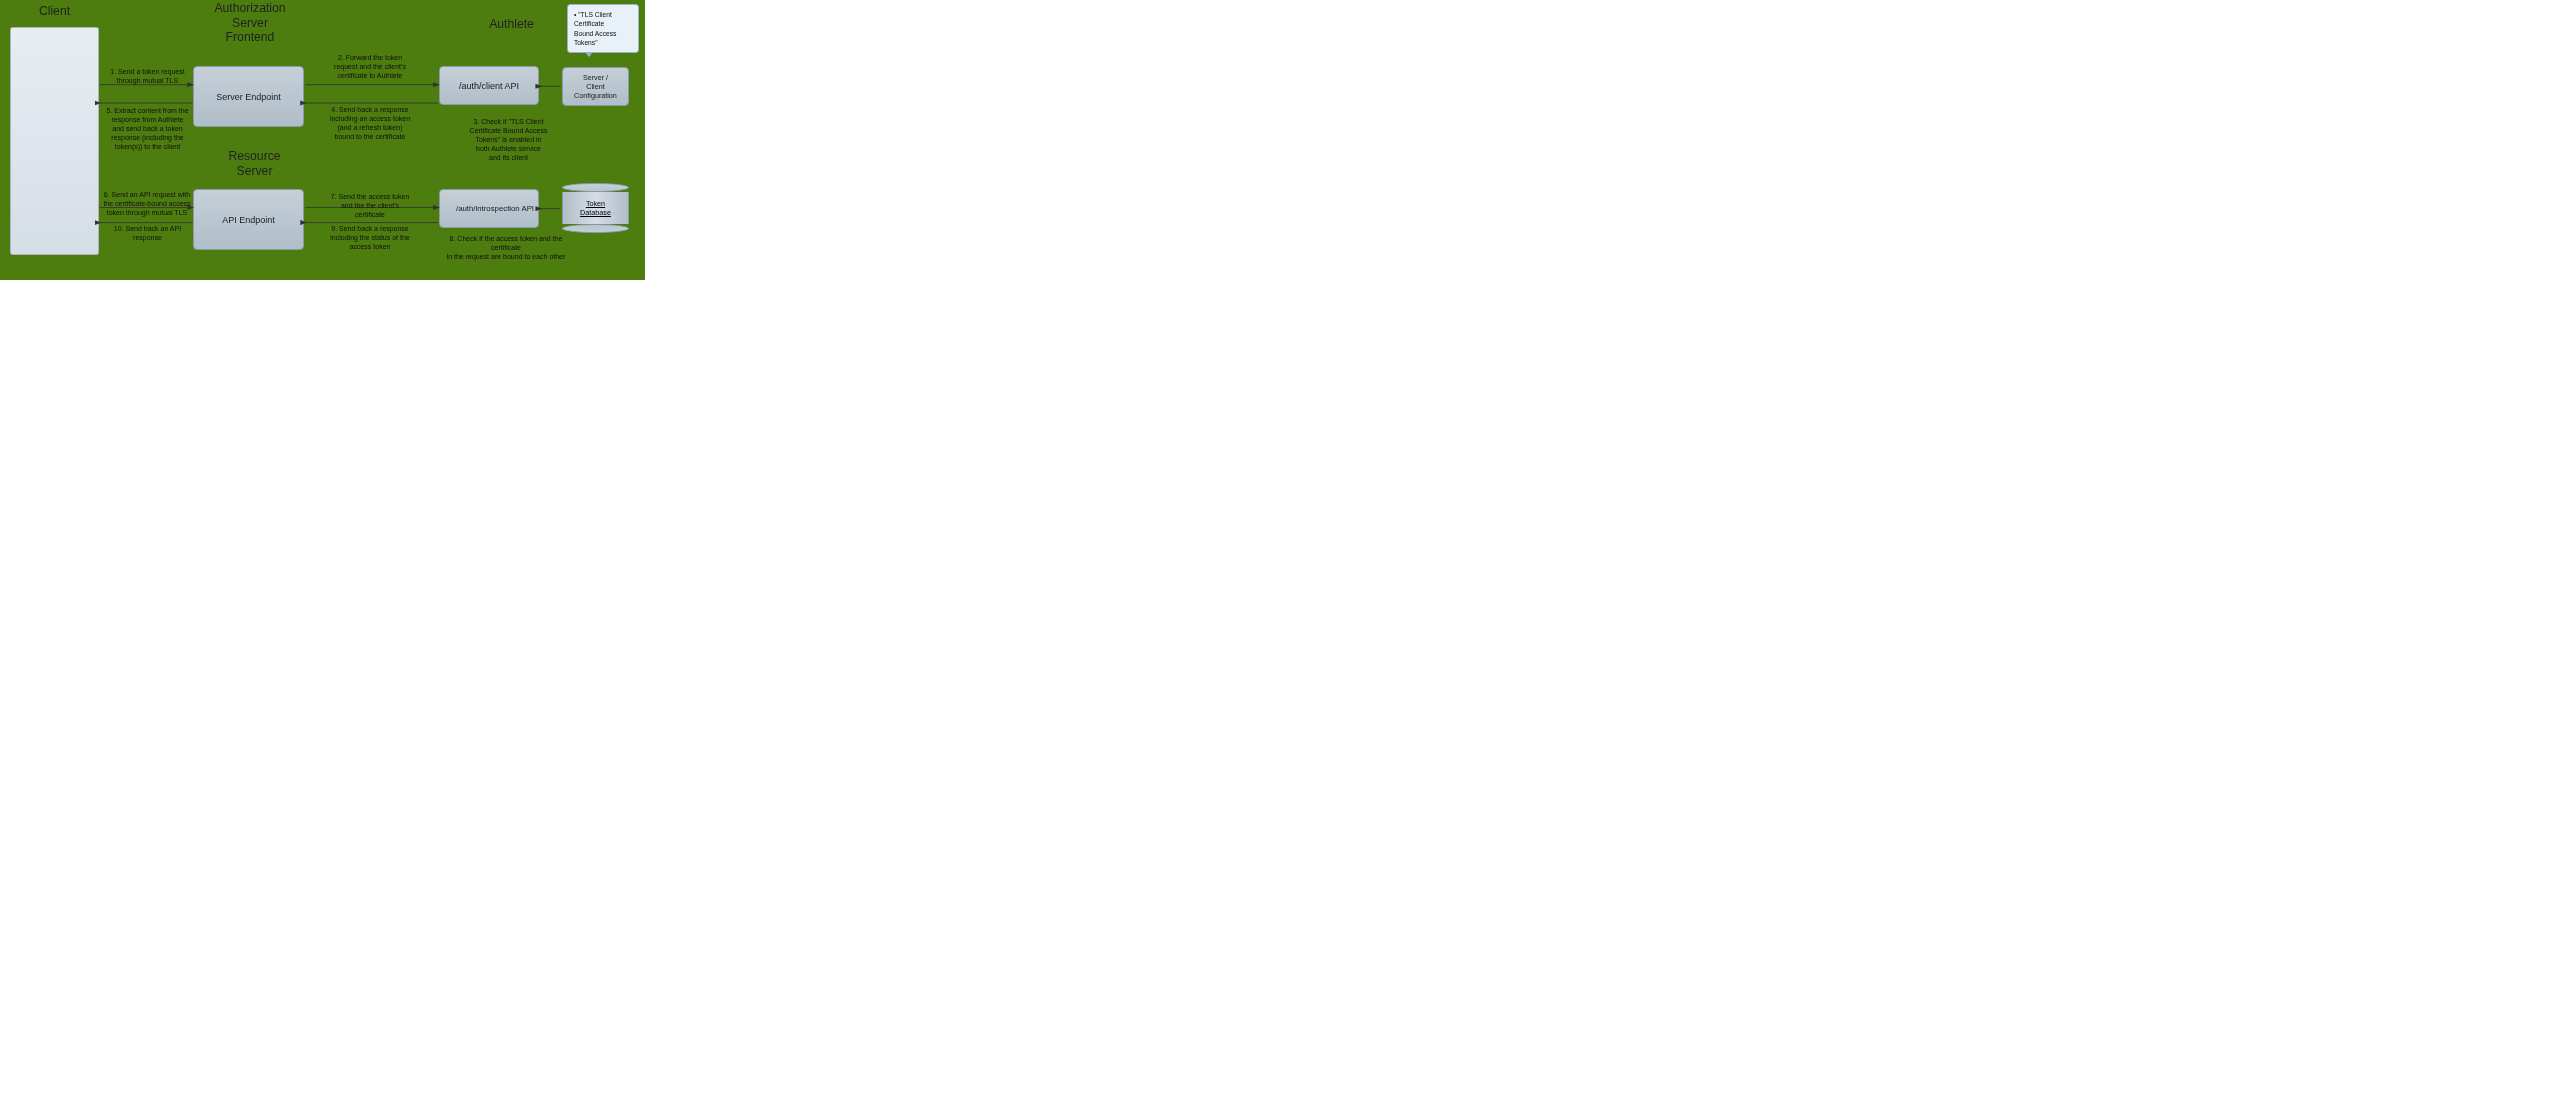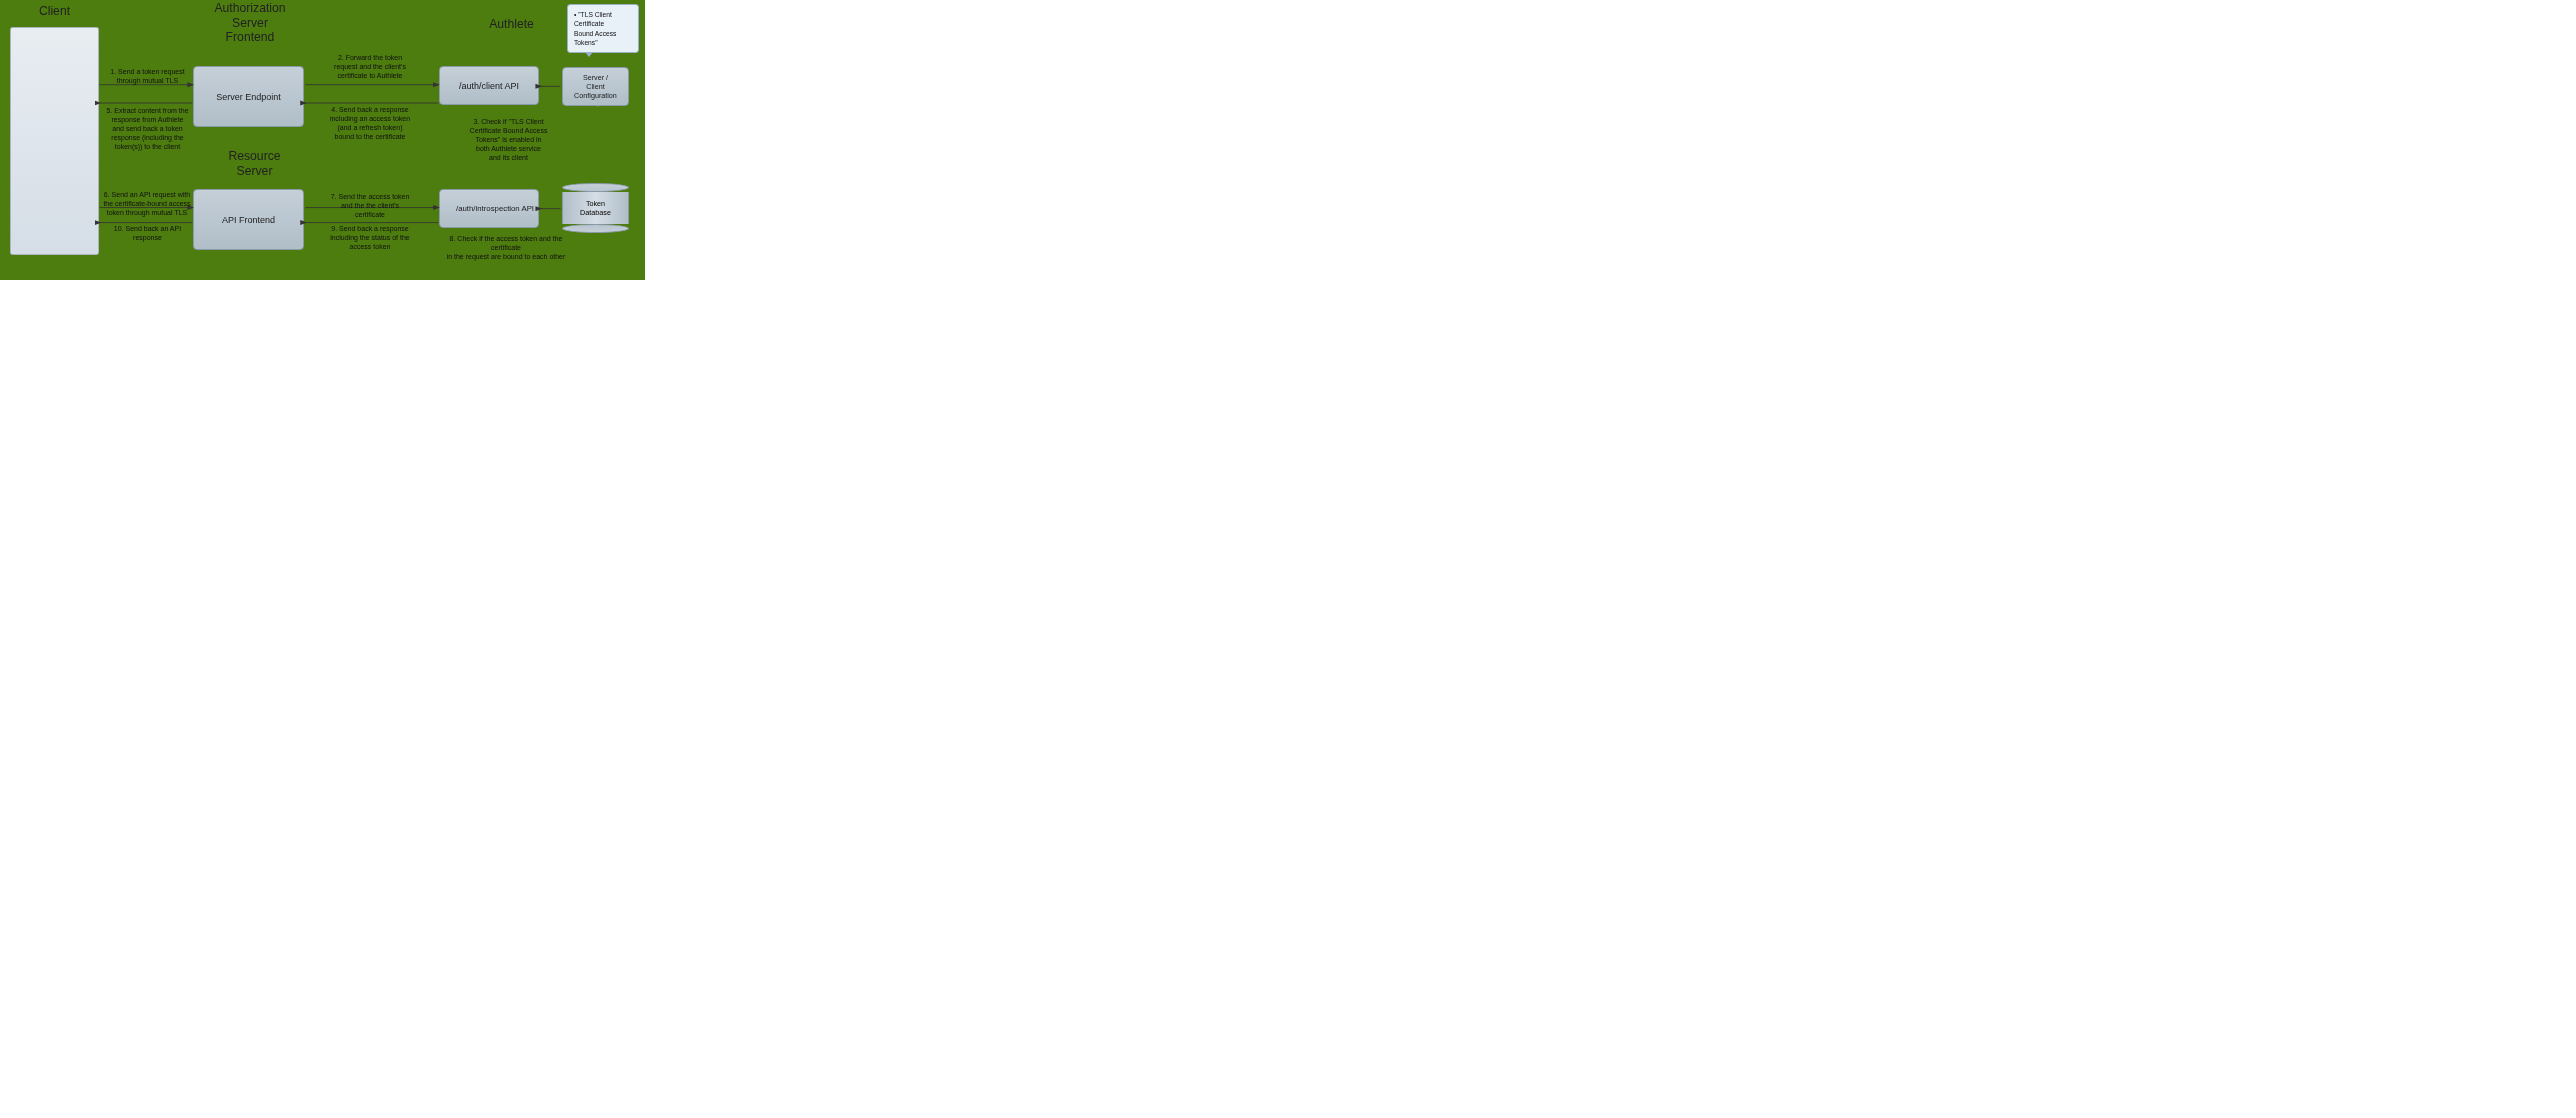--- a/index.html
+++ b/index.html
@@ -145,33 +145,33 @@
     <span>Server Endpoint</span>
   </div>
 
   <div class="box" style="left:439px; top:66px; width:100px; height:39px;">
     <span>/auth/client API</span>
   </div>
 
   <div class="col-header" style="left:210px; top:149px; width:89px;">Resource<br>Server</div>
 
   <div class="box" style="left:193px; top:189px; width:111px; height:61px;">
-    <span>API Frontend</span>
+    <span>API Endpoint</span>
   </div>
 
   <div class="box" style="left:439px; top:189px; width:100px; height:39px;">
     <span style="font-size:7.8px;margin-left:12px;">/auth/introspection
 API</span>
   </div>
 
   <div class="box" style="left:562px; top:67px; width:67px; height:39px; font-size:7.2px;">
     <span>Server /<br>Client<br>Configuration</span>
   </div>
 
-  <div class="cylinder" style="left:562px; top:183px; width:67px; height:50px;">
+  <div class="cylinder" style="left:562px; top:183px; width:67px; height:50px;text-decoration:underline;">
     <div class="cylinder-top"></div>
     <div class="cylinder-body" style="height:32px;">Token<br>Database</div>
     <div class="cylinder-bottom"></div>
   </div>
 
   <div class="callout" style="right:5.6px; top:4.4px; width:72px;">
     <span>• "TLS Client<br>Certificate<br>Bound Access<br>Tokens"</span>
   </div>
 
   <svg class="svg-overlay" viewBox="0 0 1160 503" width="645" height="280">

